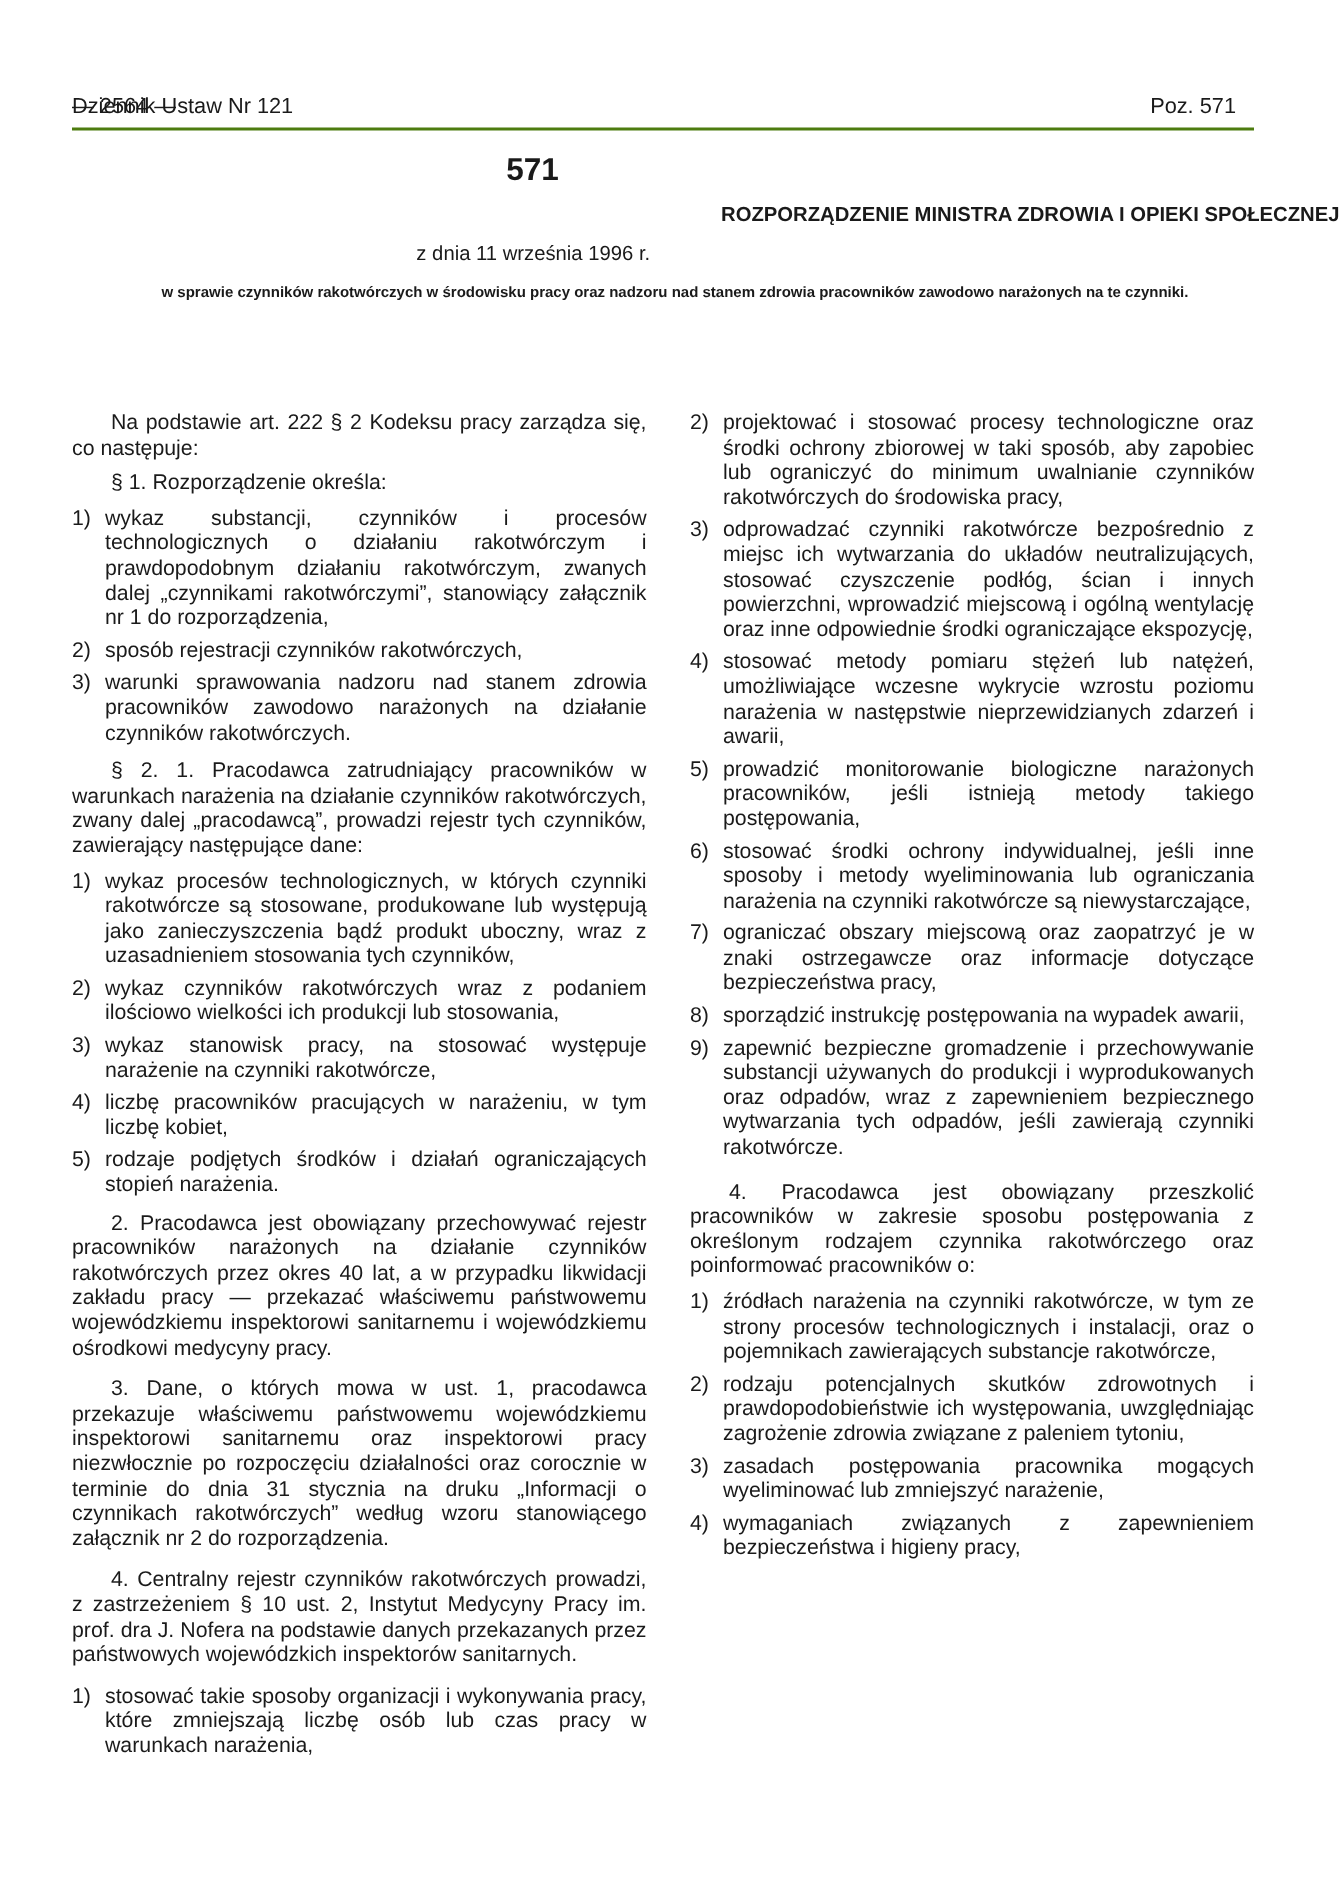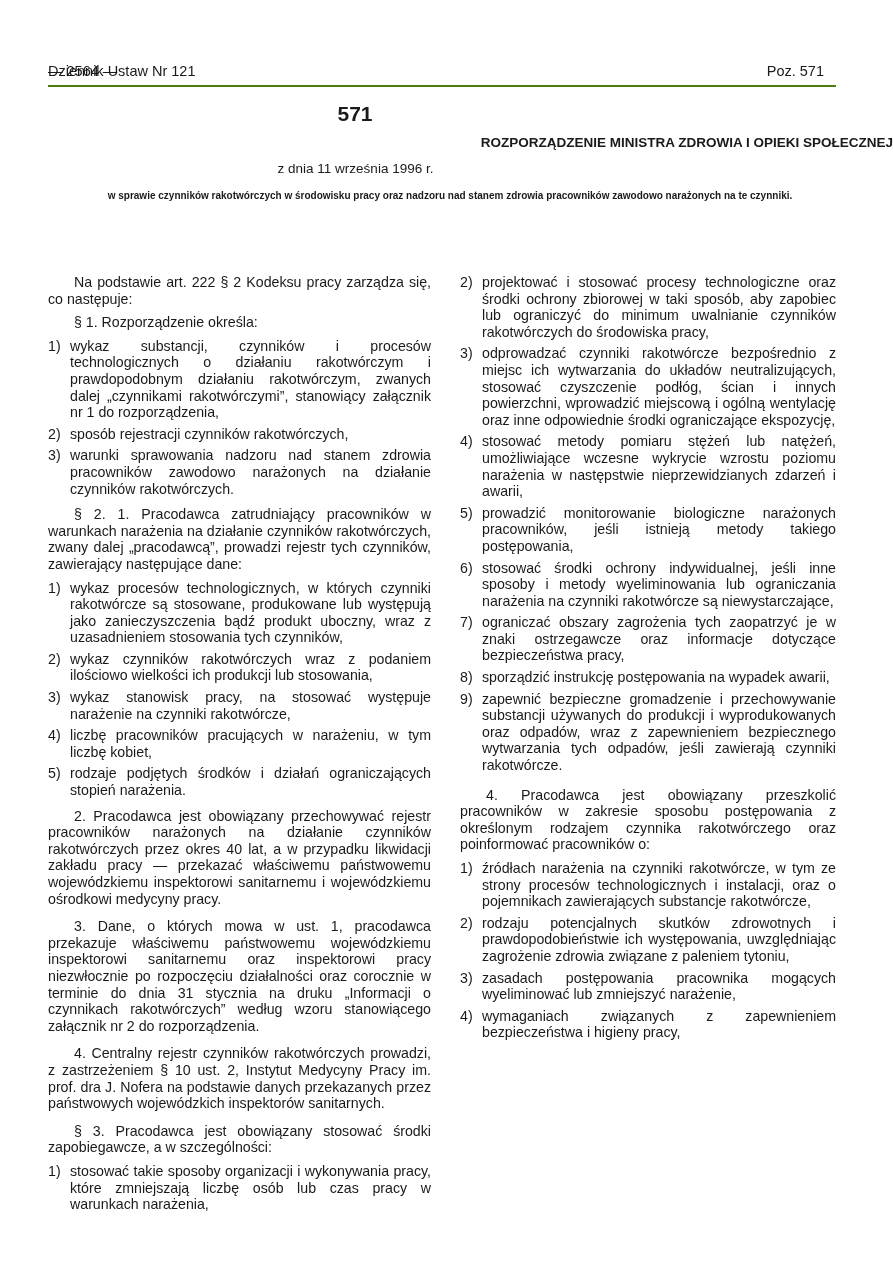--- a/index.html
+++ b/index.html
@@ -50,31 +50,30 @@
   <div class="li"><span class="n">3)</span><span>wykaz stanowisk pracy, na stosować występuje narażenie na czynniki rakotwórcze,</span></div>
   <div class="li"><span class="n">4)</span><span>liczbę pracowników pracujących w narażeniu, w tym liczbę kobiet,</span></div>
   <div class="li"><span class="n">5)</span><span>rodzaje podjętych środków i działań ograniczających stopień narażenia.</span></div>
   <div class="gap"></div>
   <p class="p">2. Pracodawca jest obowiązany przechowywać rejestr pracowników narażonych na działanie czynników rakotwórczych przez okres 40 lat, a w przypadku likwidacji zakładu pracy — przekazać właściwemu państwowemu wojewódzkiemu inspektorowi sanitarnemu i wojewódzkiemu ośrodkowi medycyny pracy.</p>
   <div class="gap"></div>
   <p class="p">3. Dane, o których mowa w ust. 1, pracodawca przekazuje właściwemu państwowemu wojewódzkiemu inspektorowi sanitarnemu oraz inspektorowi pracy niezwłocznie po rozpoczęciu działalności oraz corocznie w terminie do dnia 31 stycznia na druku „Informacji o czynnikach rakotwórczych” według wzoru stanowiącego załącznik nr 2 do rozporządzenia.</p>
   <div class="gap"></div>
   <p class="p">4. Centralny rejestr czynników rakotwórczych prowadzi, z zastrzeżeniem § 10 ust. 2, Instytut Medycyny Pracy im. prof. dra J. Nofera na podstawie danych przekazanych przez państwowych wojewódzkich inspektorów sanitarnych.</p>
   <div class="gap"></div>
-  <p class="p">§ 3. Pracodawca jest obowiązany stosować środki zapobiegawcze, a w szczególności:</p>
   <div class="li"><span class="n">1)</span><span>stosować takie sposoby organizacji i wykonywania pracy, które zmniejszają liczbę osób lub czas pracy w warunkach narażenia,</span></div>
 </div>
 
 <div class="col colR">
   <div class="li"><span class="n">2)</span><span>projektować i stosować procesy technologiczne oraz środki ochrony zbiorowej w taki sposób, aby zapobiec lub ograniczyć do minimum uwalnianie czynników rakotwórczych do środowiska pracy,</span></div>
   <div class="li"><span class="n">3)</span><span>odprowadzać czynniki rakotwórcze bezpośrednio z miejsc ich wytwarzania do układów neutralizujących, stosować czyszczenie podłóg, ścian i innych powierzchni, wprowadzić miejscową i ogólną wentylację oraz inne odpowiednie środki ograniczające ekspozycję,</span></div>
   <div class="li"><span class="n">4)</span><span>stosować metody pomiaru stężeń lub natężeń, umożliwiające wczesne wykrycie wzrostu poziomu narażenia w następstwie nieprzewidzianych zdarzeń i awarii,</span></div>
   <div class="li"><span class="n">5)</span><span>prowadzić monitorowanie biologiczne narażonych pracowników, jeśli istnieją metody takiego postępowania,</span></div>
   <div class="li"><span class="n">6)</span><span>stosować środki ochrony indywidualnej, jeśli inne sposoby i metody wyeliminowania lub ograniczania narażenia na czynniki rakotwórcze są niewystarczające,</span></div>
-  <div class="li"><span class="n">7)</span><span>ograniczać obszary zagrożenia tych zaopatrzyć je w znaki ostrzegawcze oraz informacje dotyczące bezpieczeństwa pracy,</span></div>
+  <div class="li"><span class="n">7)</span><span>ograniczać obszary miejscową oraz zaopatrzyć je w znaki ostrzegawcze oraz informacje dotyczące bezpieczeństwa pracy,</span></div>
   <div class="li"><span class="n">8)</span><span>sporządzić instrukcję postępowania na wypadek awarii,</span></div>
   <div class="li"><span class="n">9)</span><span>zapewnić bezpieczne gromadzenie i przechowywanie substancji używanych do produkcji i wyprodukowanych oraz odpadów, wraz z zapewnieniem bezpiecznego wytwarzania tych odpadów, jeśli zawierają czynniki rakotwórcze.</span></div>
   <div class="gap"></div>
   <div class="gap"></div>
   <p class="p">4. Pracodawca jest obowiązany przeszkolić pracowników w zakresie sposobu postępowania z określonym rodzajem czynnika rakotwórczego oraz poinformować pracowników o:</p>
   <div class="li"><span class="n">1)</span><span>źródłach narażenia na czynniki rakotwórcze, w tym ze strony procesów technologicznych i instalacji, oraz o pojemnikach zawierających substancje rakotwórcze,</span></div>
   <div class="li"><span class="n">2)</span><span>rodzaju potencjalnych skutków zdrowotnych i prawdopodobieństwie ich występowania, uwzględniając zagrożenie zdrowia związane z paleniem tytoniu,</span></div>
   <div class="li"><span class="n">3)</span><span>zasadach postępowania pracownika mogących wyeliminować lub zmniejszyć narażenie,</span></div>
   <div class="li"><span class="n">4)</span><span>wymaganiach związanych z zapewnieniem bezpieczeństwa i higieny pracy,</span></div>
 </div>

